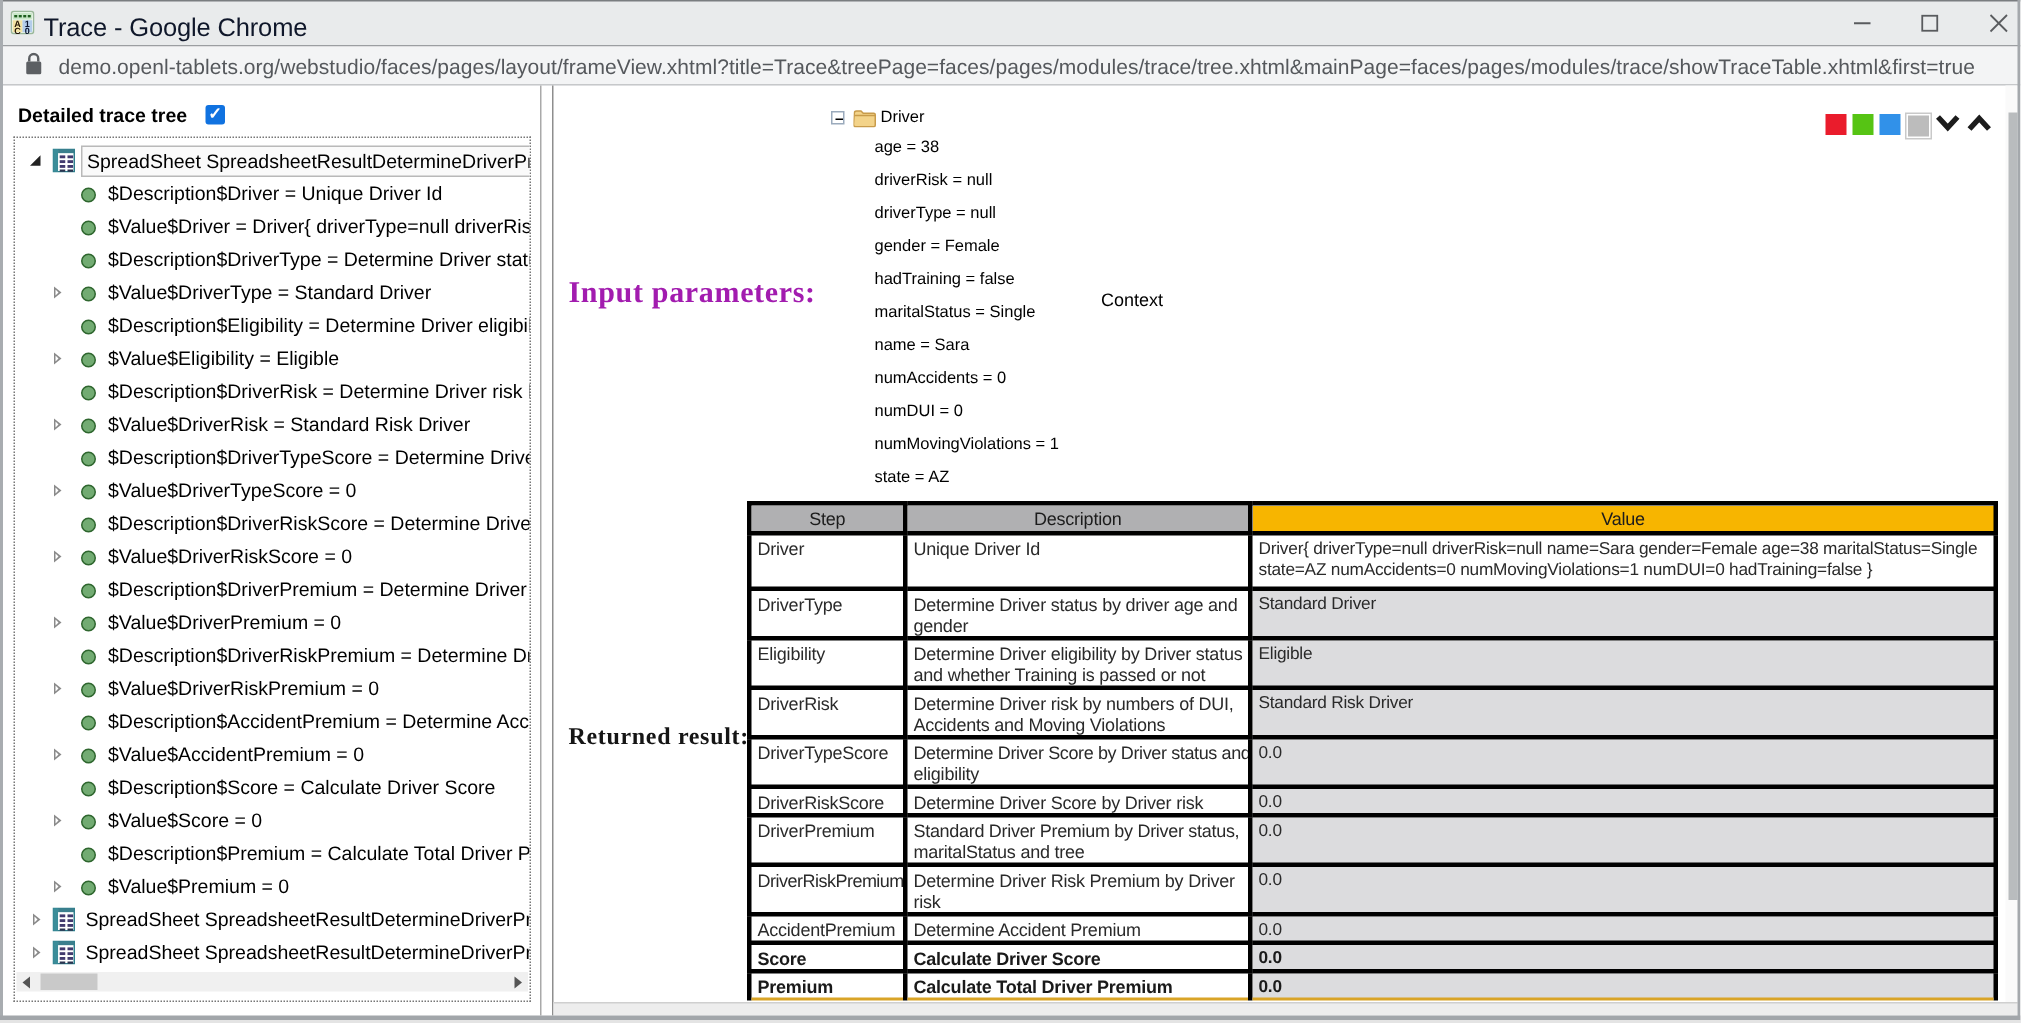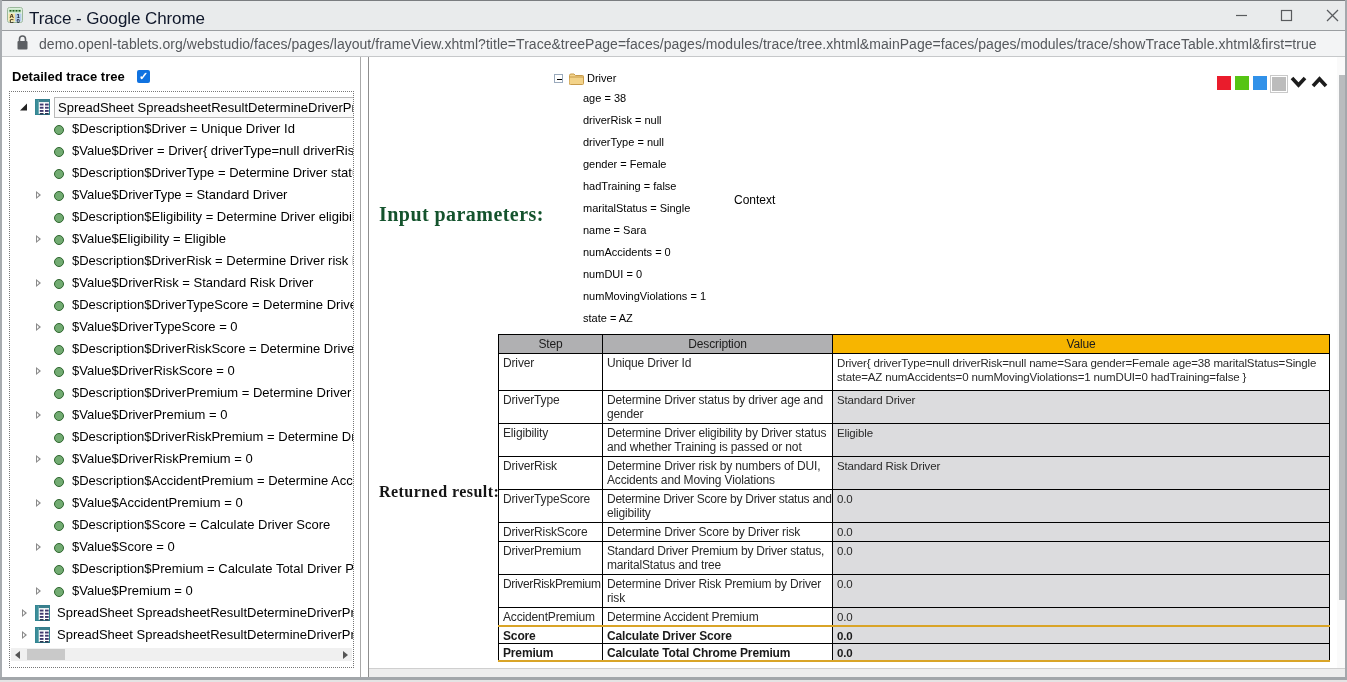--- a/index.html
+++ b/index.html
@@ -22,26 +22,26 @@
   .trow{position:relative;height:22px;line-height:22px;white-space:nowrap;overflow:hidden;font-size:13px;color:#000;}
   .trow .txt{position:absolute;top:0;}
   .dot{position:absolute;top:6.5px;width:8px;height:8px;border-radius:50%;
        background:#72ab72;border:1px solid #2e662e;box-sizing:content-box;}
   .coltri{position:absolute;top:7px;width:0;height:0;border-left:5px solid #8a8a8a;border-top:4px solid transparent;border-bottom:4px solid transparent;}
   .coltri:after{content:"";position:absolute;left:-4px;top:-2.5px;width:0;height:0;border-left:2.5px solid #fff;border-top:2.5px solid transparent;border-bottom:2.5px solid transparent;}
   
   #divider1{left:360px;top:57px;width:1px;height:620px;background:#a9a9a9;}
   #divider2{left:368px;top:57px;width:1px;height:620px;background:#8e8e8e;}
   .sq{top:76px;width:14px;height:14px;}
-  #inputlabel{left:379px;top:203px;font-family:"Liberation Serif",serif;font-size:20px;letter-spacing:0.45px;font-weight:bold;color:#14532d;}
+  #inputlabel{left:379px;top:184px;font-family:"Liberation Serif",serif;font-size:20px;letter-spacing:0.45px;font-weight:bold;color:#a21caf;}
   #resultlabel{left:379px;top:482px;width:122px;font-family:"Liberation Serif",serif;font-size:16px;letter-spacing:0.45px;font-weight:bold;color:#151515;line-height:19.5px;}
   .rtree{font-size:11px;color:#000;white-space:nowrap;}
   
   #rtable{left:498px;top:334px;width:831px;border-collapse:collapse;table-layout:fixed;font-size:12px;color:#2a2a2a;}
-  #rtable td,#rtable th{border:1px solid #000000;padding:2px 0 0 4px;vertical-align:top;line-height:14px;overflow:hidden;letter-spacing:-0.15px;}
+  #rtable td,#rtable th{border:3px solid #000000;padding:2px 0 0 4px;vertical-align:top;line-height:14px;overflow:hidden;letter-spacing:-0.15px;}
   #rtable td .ln{display:block;white-space:nowrap;overflow:hidden;}
   td.val,td.valw{font-size:11.5px;margin-left:23px;}
   #rtable th{height:17px;font-weight:normal;color:#1c1c1c;text-align:center;vertical-align:middle;padding:0 4px;}
   th.hg{background:#b0b0b2;}
   th.hv{background:#f7b500;}
   td.val{background:#dcdcde;}
   td.valw{background:#ffffff;}
   #rtable tr.goldtop td{border-top:2px solid #d9a427;}
   #rtable tr.goldbot td{border-bottom:2px solid #d9a427;}
   #rtable tr.bold td{font-weight:bold;color:#1a1a1a;}
@@ -372,21 +372,21 @@
         <td>Determine Accident Premium</td>
         <td class="val">0.0</td>
       </tr>
   <tr style="height:17px" class="goldtop bold">
         <td>Score</td>
         <td>Calculate Driver Score</td>
         <td class="val">0.0</td>
       </tr>
   <tr style="height:17px" class="goldbot bold">
         <td>Premium</td>
-        <td>Calculate Total Chrome Premium</td>
+        <td>Calculate Total Driver Premium</td>
         <td class="val">0.0</td>
       </tr>
 </tbody>
   </table>
 
 <div class="abs" id="footerstrip"></div>
 <div class="abs" id="vsb"></div>
 <div class="abs" id="vsbthumb"></div>
 <div class="abs" id="winborderL"></div>
 <div class="abs" id="winborderR"></div>

